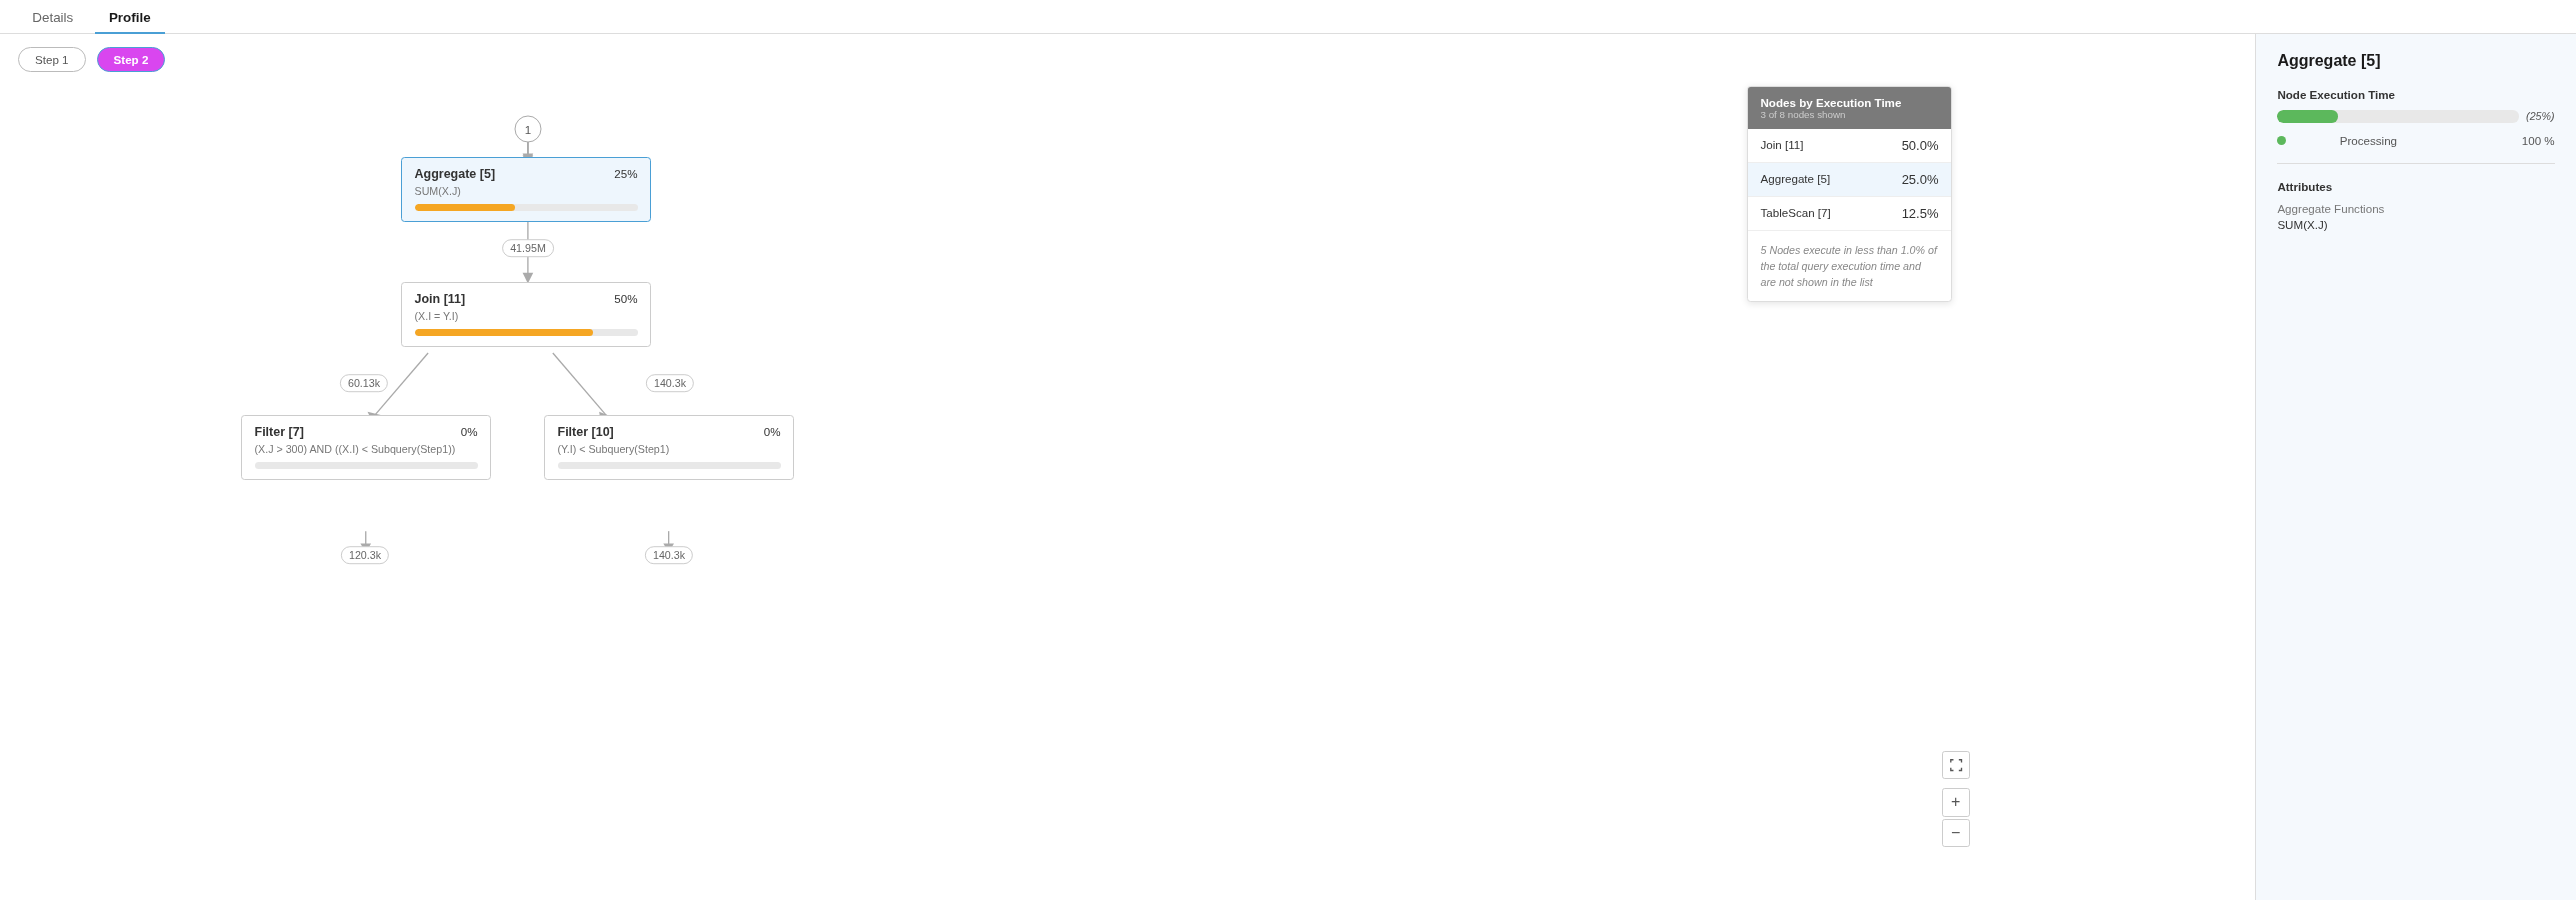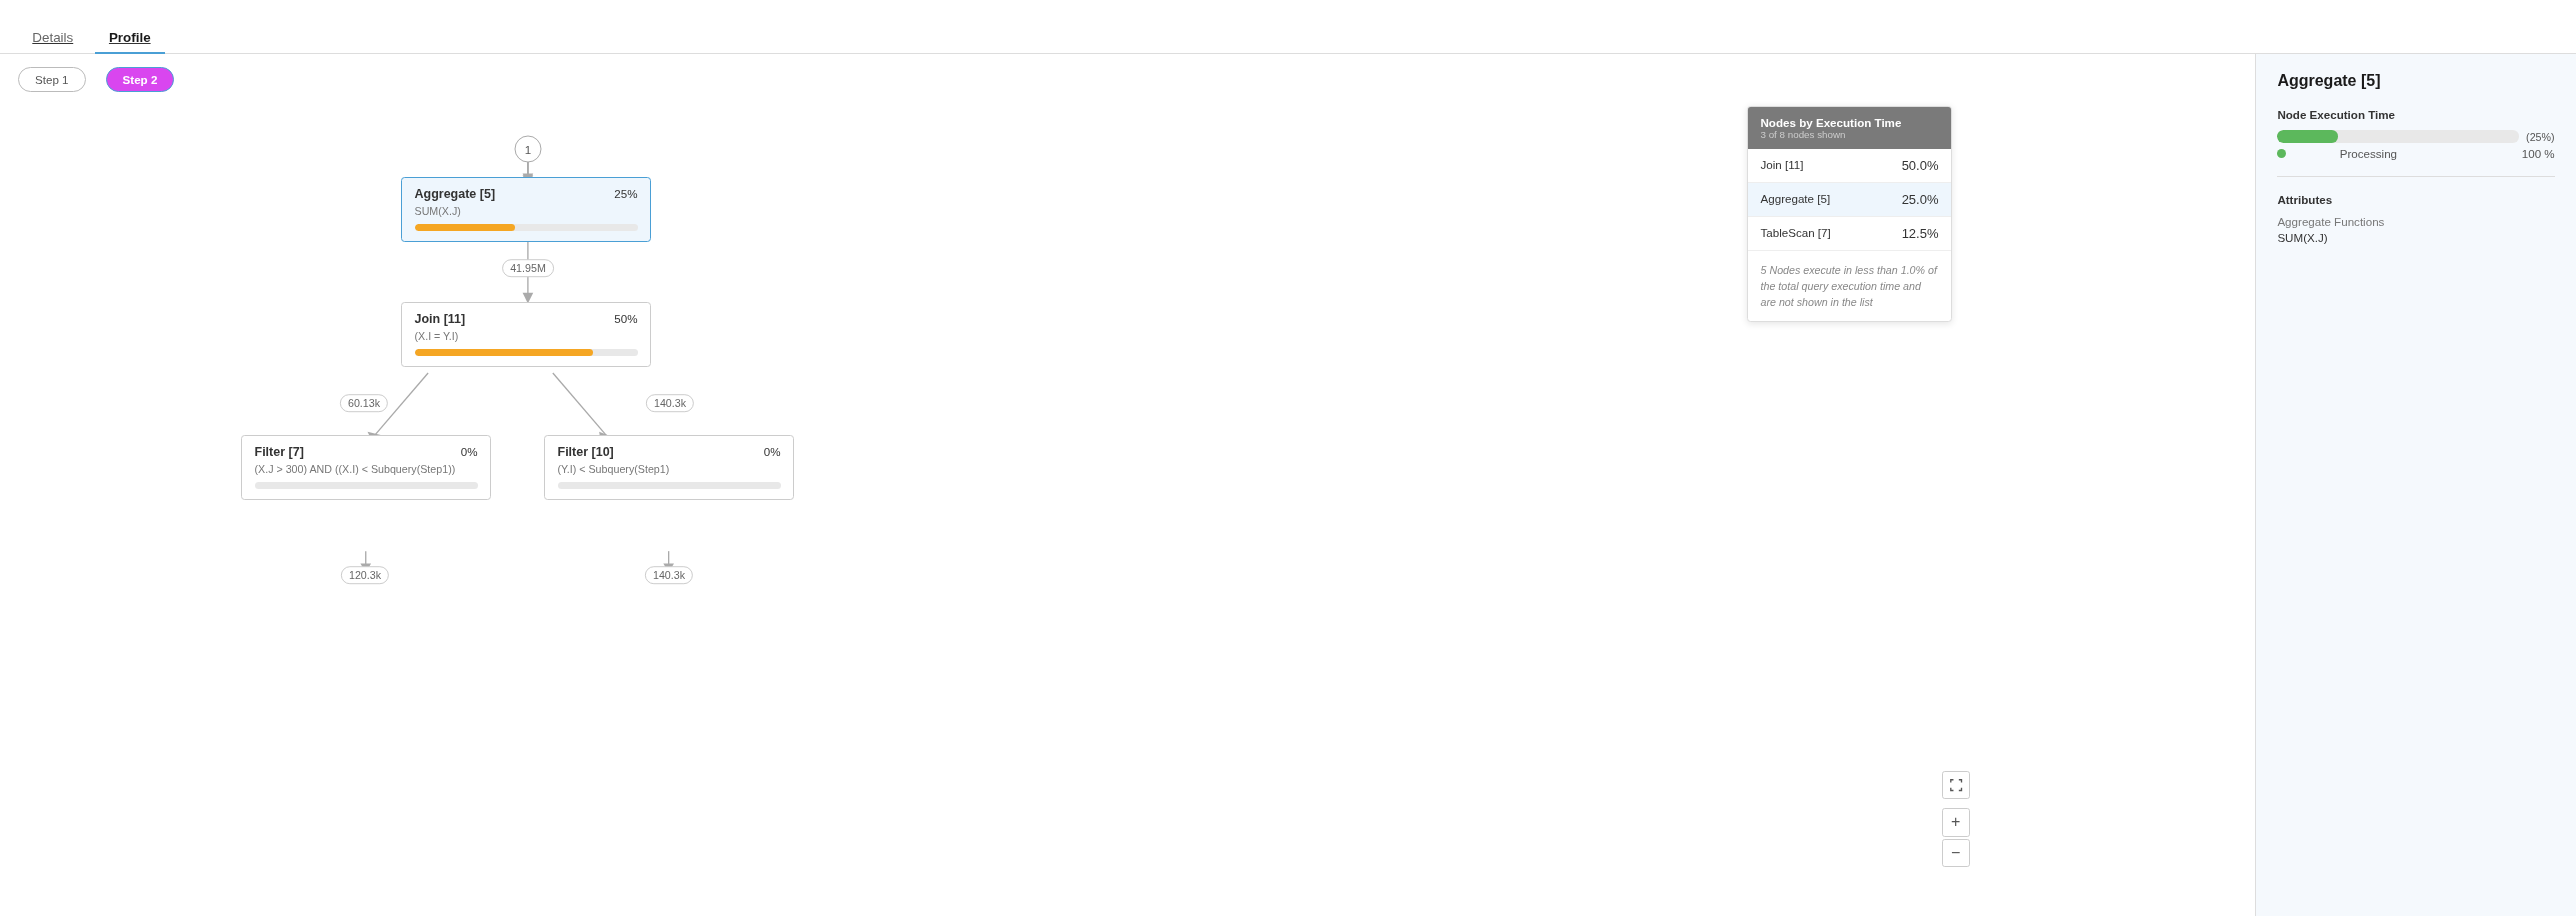--- a/index.html
+++ b/index.html
@@ -3,23 +3,22 @@
   <meta charset="utf-8">
   <style>
     * { box-sizing: border-box; margin: 0; padding: 0; }
     body { font-family: -apple-system, BlinkMacSystemFont, 'Segoe UI', Arial, sans-serif; font-size: 11.6px; background: #fff; color: #333; width: 2576px; height: 916px; overflow: hidden; }
 
     .tab-bar {
       display: flex;
       align-items: flex-end;
       border-bottom: 0.9px solid #ddd;
       padding: 0 18px;
-      height: 54px;
+      height: 34px;
       gap: 7.1px;
-      text-decoration: underline;
     }
     .tab {
       padding: 7.1px 14.3px;
       cursor: pointer;
       color: #666;
       font-size: 13.4px;
       border-bottom: 2.7px solid transparent;
       margin-bottom: -0.9px;
     }
     .tab.active {
@@ -38,21 +37,21 @@
       position: relative;
       background: #fff;
       overflow: hidden;
     }
 
     .step-buttons {
       position: absolute;
       top: 12.5px;
       left: 18px;
       display: flex;
-      gap: 20px;
+      gap: 11px;
       z-index: 10;
       justify-content: center;
     }
     .step-btn {
       padding: 5.3px 16px;
       border-radius: 18px;
       border: 1.3px solid #bbb;
       background: #fff;
       cursor: pointer;
       font-size: 11.6px;
@@ -245,23 +244,24 @@
       margin-bottom: 18px;
     }
     .detail-section-label {
       font-weight: 700;
       font-size: 11.6px;
       color: #333;
       margin-bottom: 9px;
     }
     .detail-bar-row {
       display: flex;
-      align-items: flex-end;
+      align-items: center;
       gap: 7.1px;
-      margin-bottom: 4px;
+      margin-bottom: 11px;
+      font-style: italic;
     }
     .detail-bar-track {
       flex: 1;
       height: 12.5px;
       background: #e8e8e8;
       border-radius: 6.2px;
       overflow: hidden;
     }
     .detail-bar-fill {
       height: 100%;

